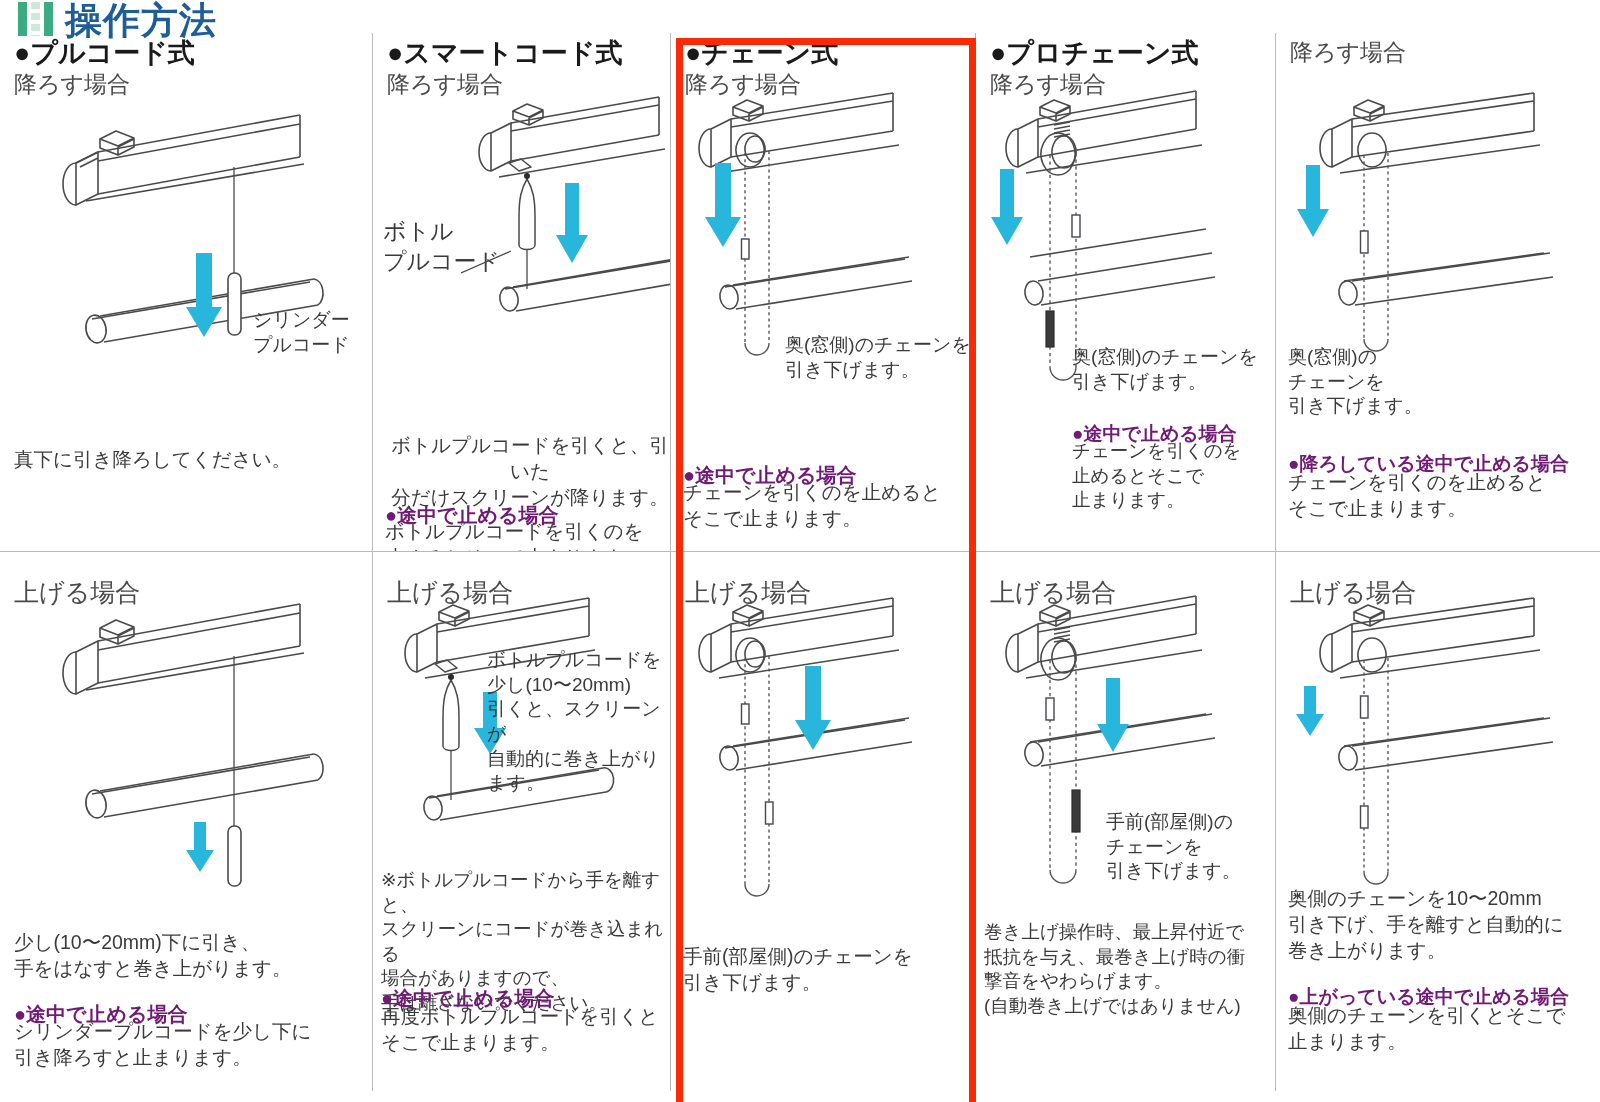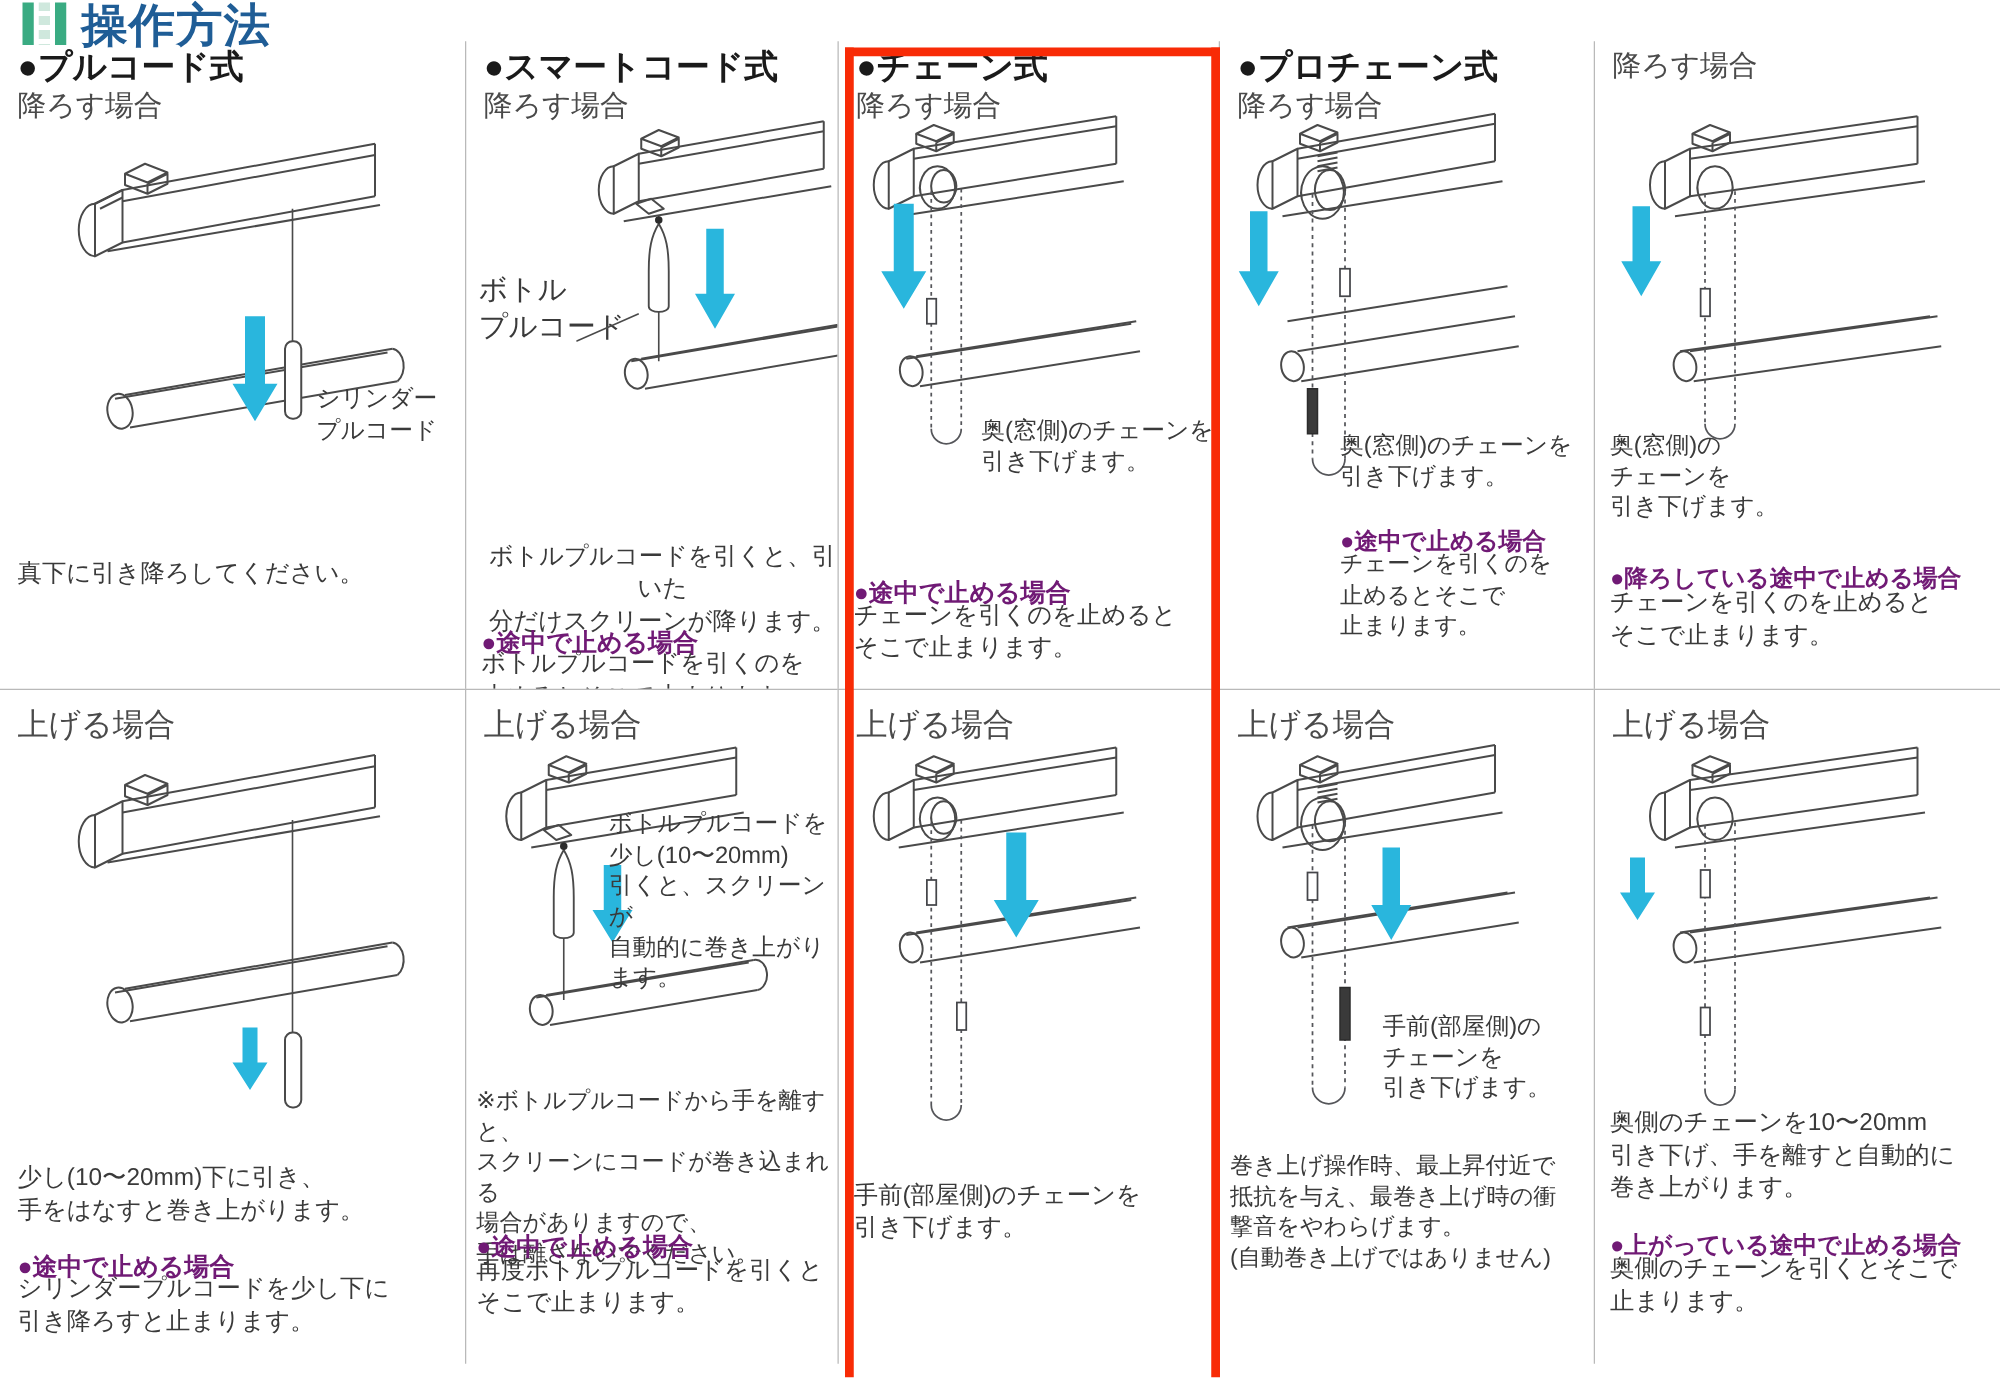--- a/index.html
+++ b/index.html
@@ -79,21 +79,21 @@
     margin: 0 0 2px 0;
   }
   .sub-title {
     font-size: 23px;
     color: #4a4a4a;
     line-height: 1.15;
     margin: 0 0 4px 0;
   }
   .sub-title.up {
     font-size: 25px;
-    margin-top: 8px;
+    margin-top: 20px;
   }
 
   
   .body-text {
     font-size: 19.5px;
     color: #3a3a3a;
     line-height: 1.33;
     white-space: pre-line;
   }
   .body-text.small { font-size: 18.5px; }

